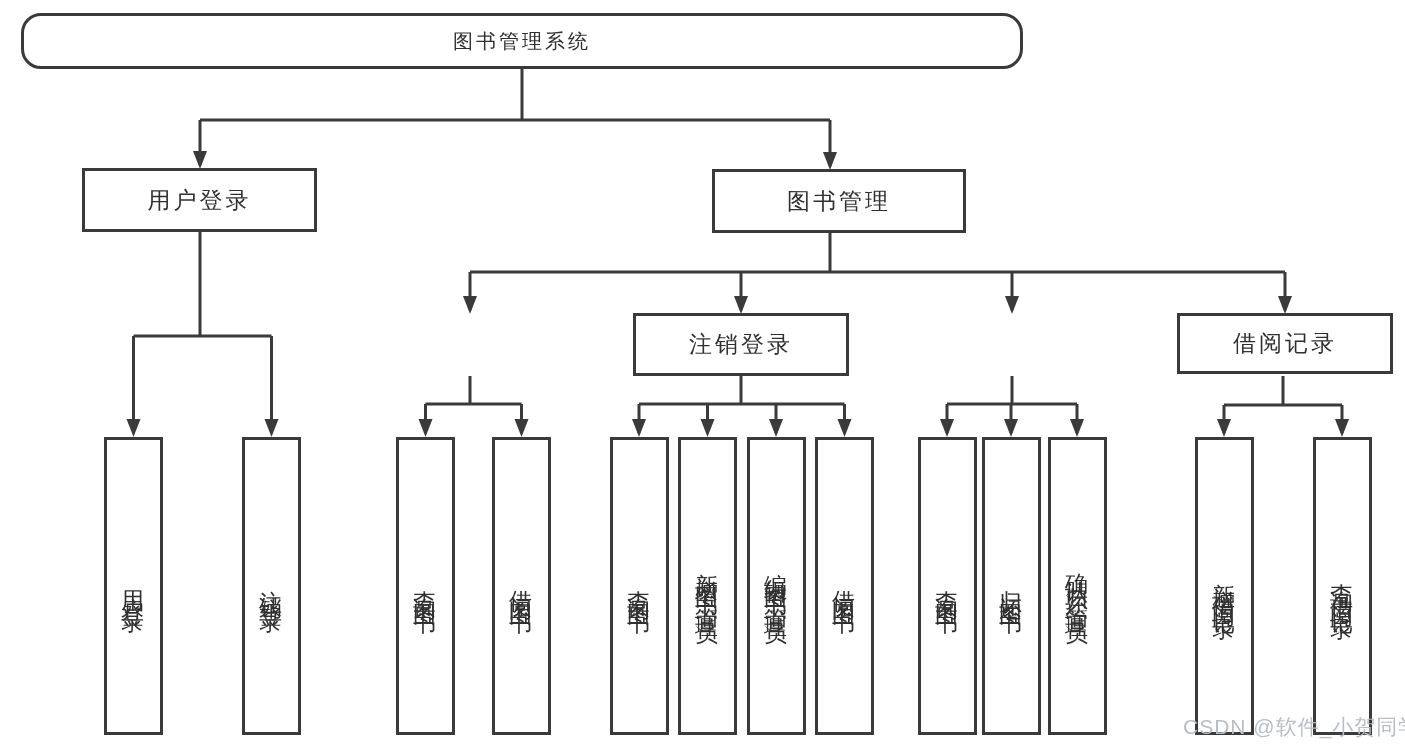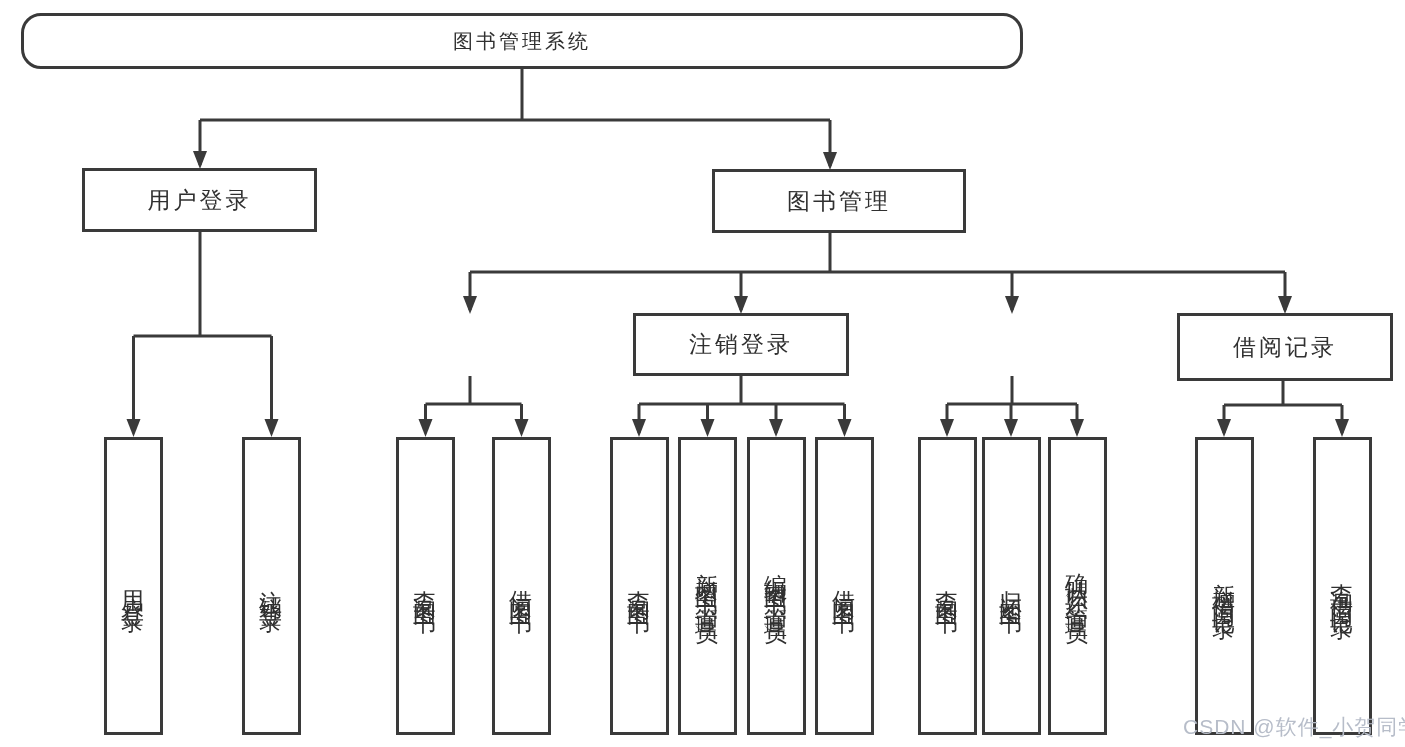--- a/index.html
+++ b/index.html
@@ -114,21 +114,21 @@
     <polygon points="1217,419 1231,419 1224,437"></polygon>
     <polygon points="1335,419 1349,419 1342,437"></polygon>
   </svg>
 
   <div class="node root" style="left:21px; top:13px; width:1002px; height:56px;">图书管理系统</div>
 
   <div class="node" style="left:82px; top:168px; width:235px; height:64px;">用户登录</div>
   <div class="node" style="left:712px; top:169px; width:254px; height:64px;">图书管理</div>
 
   <div class="node" style="left:633px; top:313px; width:216px; height:63px;">注销登录</div>
-  <div class="node" style="left:1177px; top:313px; width:216px; height:68px;">借阅记录</div>
+  <div class="node" style="left:1177px; top:313px; width:216px; height:61px;">借阅记录</div>
 
   <div class="leaf" style="left:104px; top:437px;">用户登录</div>
   <div class="leaf" style="left:242px; top:437px;">注销登录</div>
 
   <div class="leaf" style="left:396px; top:437px;">查询图书</div>
   <div class="leaf" style="left:492px; top:437px;">借阅图书</div>
 
   <div class="leaf" style="left:610px; top:437px;">查询图书</div>
   <div class="leaf" style="left:678px; top:437px;">新增图书（管理员）</div>
   <div class="leaf" style="left:747px; top:437px;">编辑图书（管理员）</div>

